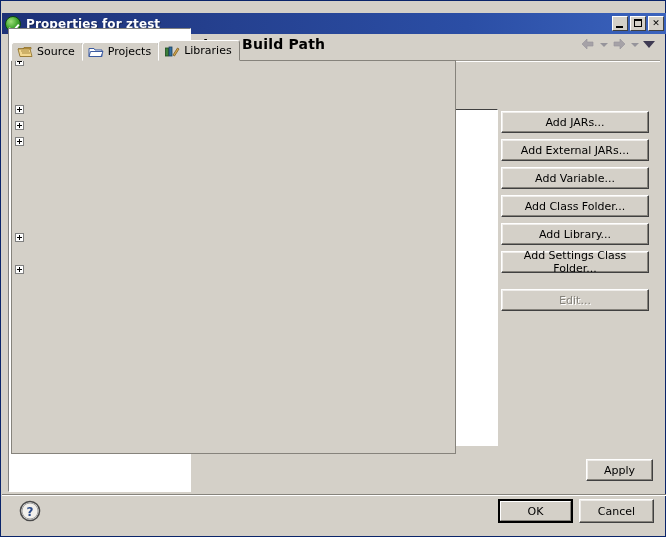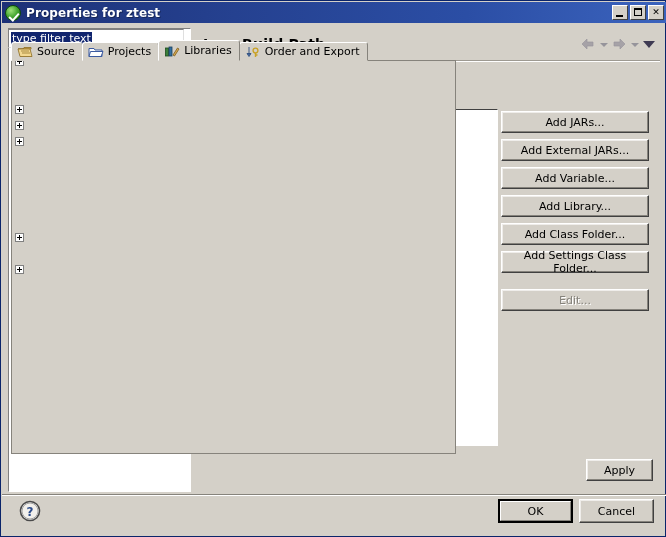--- a/index.html
+++ b/index.html
@@ -22,21 +22,21 @@
     left: 0; top: 0;
     width: 666px; height: 537px;
     box-sizing: border-box;
     border: 1px solid #0a246a;
     background: #d4d0c8;
   }
 
   
   #titlebar {
     position: absolute;
-    left: 1px; top: 1px;
+    left: 1px; top: 12px;
     width: 664px; height: 21px;
     background: linear-gradient(to right, #1d3177 0%, #254190 35%, #2b4ea5 70%, #3b63bd 100%);
     display: flex;
     align-items: center;
     padding: 0 2px 0 3px;
     box-sizing: border-box;
   }
   #app-icon {
     width: 16px; height: 16px;
     border-radius: 50%;
@@ -506,23 +506,20 @@
     <div class="win-btn">
         <i class="max-glyph"></i>
       </div>
     <div class="win-btn">
         <span class="close-glyph">✕</span>
       </div>
   </div>
 
   <div id="left-pane"></div>
 
-  <div id="filter-wrap">
-    <span id="filter-highlight">type filter text</span>
-  </div>
 
   <div id="tree">
       <div class="tree-row">
         <span class="tree-guide">
           <i class="expander"></i>
         </span>
         <span class="tree-label">Resource</span>
       </div>
       <div class="tree-row">
         <span class="tree-guide"></span>
@@ -643,30 +640,20 @@
       <span class="tab-icon">
         <svg width="16" height="14" viewBox="0 0 16 14">
           <rect x="1.5" y="4" width="3" height="8" fill="#3a7f3a" stroke="#1d4d1d" stroke-width="0.8"></rect>
           <rect x="5" y="3" width="3" height="9" fill="#2f6d9e" stroke="#1b3f5c" stroke-width="0.8"></rect>
           <path d="M9 11 L13.5 4 L15 5 L10.5 12 Z" fill="#d8a94e" stroke="#7a5c1c" stroke-width="0.8"></path>
         </svg>
       </span>
       <span class="tab-label">Libraries</span>
     </div>
 
-    <div class="tab">
-      <span class="tab-icon">
-        <svg width="16" height="14" viewBox="0 0 16 14">
-          <path d="M4 2 L4 10 M4 11.5 L2 8.5 L6 8.5 Z" fill="#5c7fb5" stroke="#2f4f7f" stroke-width="0.9"></path>
-          <circle cx="10.5" cy="5.5" r="2.4" fill="none" stroke="#c9a227" stroke-width="1.4"></circle>
-          <path d="M10.5 8 L10.5 12 M10.5 10 L12.5 10" stroke="#c9a227" stroke-width="1.4"></path>
-        </svg>
-      </span>
-      <span class="tab-label">Order and Export</span>
-    </div>
   </div>
 
   <div id="list-label">JARs and class folders on the build path:</div>
 
   <div id="list-box">
     <div class="list-row">
       <span class="list-guide">
         <i class="list-expander"></i>
       </span>
       <span class="lib-icon">
@@ -677,22 +664,22 @@
         </svg>
       </span>
       <span class="list-text">JRE System Library [JavaSE-1.8]</span>
     </div>
   </div>
 
   <div id="side-buttons">
       <button class="sbtn">Add JARs...</button>
       <button class="sbtn">Add External JARs...</button>
       <button class="sbtn">Add Variable...</button>
+      <button class="sbtn">Add Class Folder...</button>
       <button class="sbtn">Add Library...</button>
-      <button class="sbtn">Add Class Folder...</button>
       <button class="sbtn">Add Settings Class Folder...</button>
       <button class="sbtn disabled gap" disabled="">Edit...</button>
     </div>
 
   <div id="apply-btn">Apply</div>
 
   <div id="bottom-sep"></div>
 
   <div id="help-btn">
     <svg width="24" height="24" viewBox="0 0 24 24">

